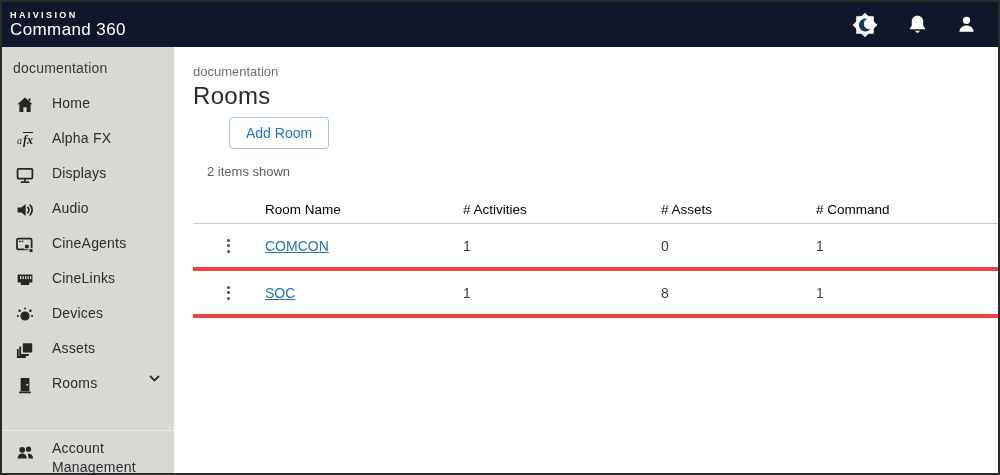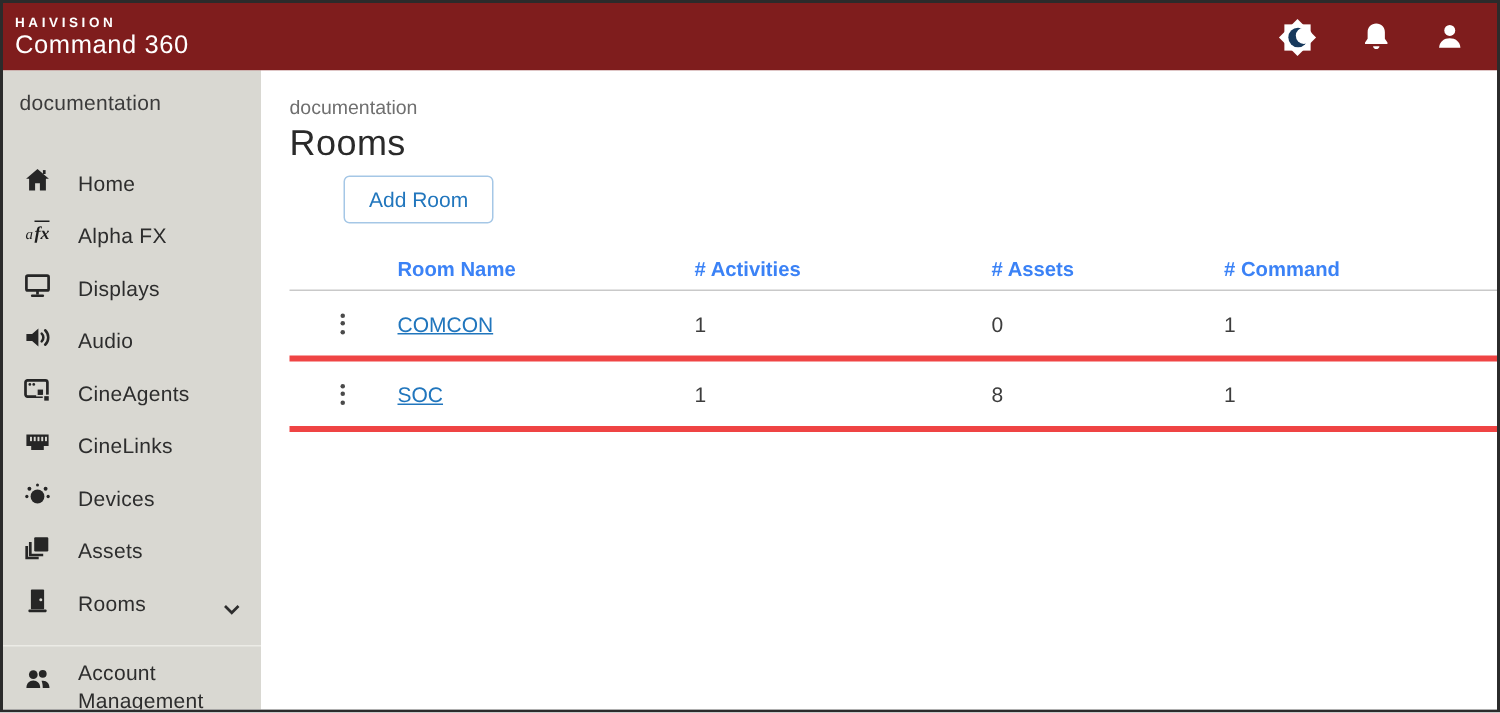--- a/index.html
+++ b/index.html
@@ -2,54 +2,54 @@
 <html><head>
 <meta charset="utf-8">
 <style>
   * { margin:0; padding:0; box-sizing:border-box; }
   body { background:#fff; font-family:"Liberation Sans", sans-serif; }
   #app {
     width:1000px; height:475px; border:2px solid #2b2b2b;
     display:flex; flex-direction:column; background:#fff; overflow:hidden;
   }
   
-  .topbar { flex:0 0 45px; background:#7f1d1d; display:flex; align-items:center; padding:0 20px 0 8px; }
+  .topbar { flex:0 0 45px; background:#0f172a; display:flex; align-items:center; padding:0 20px 0 8px; }
   .brand { display:flex; flex-direction:column; line-height:1; cursor:default; }
   .brand-sup { color:#fff; font-size:9px; font-weight:bold; letter-spacing:2.4px; }
   .brand-main { color:#fff; font-size:17px; font-weight:400; letter-spacing:.4px; margin-top:1px; }
   .topnav { display:flex; align-items:center; margin-left:24px; gap:20px; }
   .nav-global { color:#8a9bae; font-size:14px; font-weight:bold; cursor:pointer; background:none; border:none; font-family:inherit; }
   .nav-resources { background:#e5780d; color:#fff; font-size:14px; font-weight:bold; padding:9px 15px; border-radius:2px; border:none; cursor:pointer; font-family:inherit; }
   .topbar-icons { margin-left:auto; display:flex; align-items:center; gap:26px; }
   .icon-btn { background:none; border:none; cursor:pointer; display:flex; align-items:center; padding:0; }
   
   .body { flex:1; display:flex; min-height:0; }
   
   .sidebar { flex:0 0 172px; background:#d9d8d2; display:flex; flex-direction:column; }
   .workspace { font-size:14px; color:#3b3b3b; padding:13px 10px 0 11px; letter-spacing:.2px; }
   .sidenav { margin-top:19px; }
-  .side-item { display:flex; align-items:flex-end; height:35px; padding:0 14px 0 12px; cursor:pointer; }
+  .side-item { display:flex; align-items:flex-start; height:35px; padding:0 14px 0 12px; cursor:pointer; }
   .side-icon { width:22px; height:20px; flex:0 0 22px; display:flex; align-items:center; justify-content:center; }
   .side-label { margin-left:16px; font-size:14px; color:#2d2d2d; letter-spacing:.2px; }
   .side-chevron { margin-left:auto; display:flex; }
   .afx { font-family:"Liberation Serif", serif; font-style:italic; color:#1e1e1e; font-size:10px; line-height:1; white-space:nowrap; }
   .afx .fx { font-weight:bold; font-size:12px; border-top:1.5px solid #1e1e1e; margin-left:1px; }
   .side-account { border-top:1px solid #ecebe6; margin-top:20px; display:flex; align-items:flex-start; padding:8px 12px 10px 12px; cursor:pointer; }
   .side-account .side-icon { margin-top:3px; }
   .side-account .side-label { line-height:1.35; max-width:100px; }
   
   .main { flex:1; background:#fff; padding:17px 0 0 19px; overflow:hidden; }
   .breadcrumb { font-size:13px; color:#6f6f6f; }
   .page-title { font-size:24px; font-weight:400; color:#2a2a2a; margin-top:3px; letter-spacing:.3px; }
   .add-btn { margin-top:7px; display:inline-block; background:#fff; border:1px solid #a5c7e6; border-radius:4px; color:#2176bd; font-size:14px; padding:7px 16px; cursor:pointer; font-family:inherit;margin-left:36px; }
   .items-shown { margin-top:15px; margin-left:14px; font-size:13px; color:#5e5e5e; }
   .table { margin-top:16px; }
   .thead, .trow { display:grid; grid-template-columns:72px 198px 198px 155px 1fr; align-items:center; }
   .thead { height:29px; border-bottom:1px solid #c9c9c9; }
-  .th { font-size:13.5px; font-weight:bold; color:#3b82f6; }
+  .th { font-size:13.5px; font-weight:normal; color:#000000; }
   .trow { height:47px; border-bottom:4px solid #ef4444; }
   .kebab { display:flex; flex-direction:column; gap:2.5px; align-items:center; justify-content:center; margin-left:24px; width:22px; background:none; border:none; cursor:pointer; padding:4px 0; }
   .kebab .dot { width:3px; height:3px; border-radius:50%; background:#4a4a4a; }
   .room-link { font-size:14px; color:#2176bd; text-decoration:underline; cursor:pointer; }
   .cell { font-size:14px; color:#3d3d3d; }
 </style>
 </head>
 <body>
 
 <div id="app">
@@ -213,20 +213,21 @@
           </svg>
         </span>
         <span class="side-label">Account Management</span>
       </div>
     </aside>
 
     <main class="main">
       <div class="breadcrumb">documentation</div>
       <h1 class="page-title">Rooms</h1>
       <button class="add-btn">Add Room</button>
+      <div class="items-shown">2 items shown</div>
 
       <div class="table">
         <div class="thead">
           <span></span>
           <span class="th">Room Name</span>
           <span class="th"># Activities</span>
           <span class="th"># Assets</span>
           <span class="th"># Command</span>
         </div>
 

